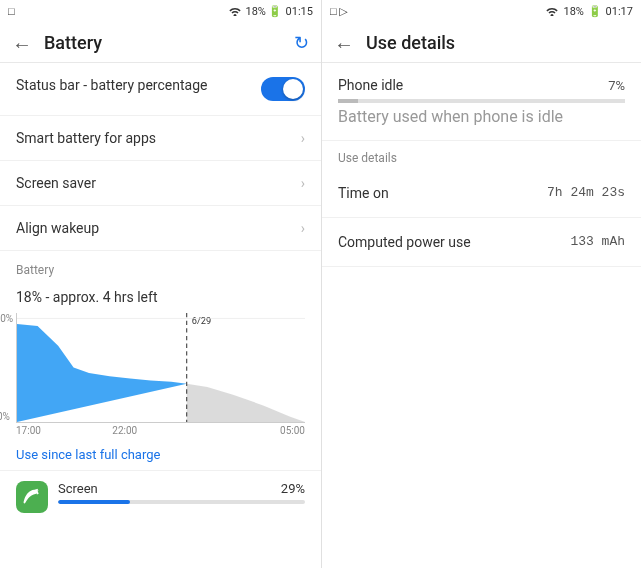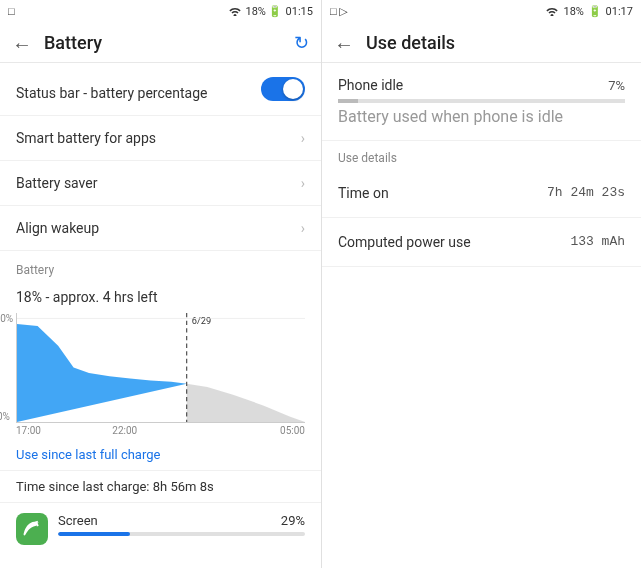--- a/index.html
+++ b/index.html
@@ -62,21 +62,21 @@
       cursor: pointer;
     }
     .refresh-icon {
       font-size: 18px;
       color: #1a73e8;
       cursor: pointer;
     }
 
     .setting-item {
       display: flex;
-      align-items: flex-end;
+      align-items: flex-start;
       justify-content: space-between;
       padding: 14px 16px;
       background: #fff;
       border-bottom: 1px solid #f0f0f0;
       cursor: pointer;
     }
     .setting-item-text {
       font-size: 14px;
       color: #333;
     }
@@ -348,21 +348,21 @@
     <span class="setting-item-text">Status bar - battery percentage</span>
     <div class="toggle-switch"></div>
   </div>
 
   <div class="setting-item">
     <span class="setting-item-text">Smart battery for apps</span>
     <span class="chevron">›</span>
   </div>
 
   <div class="setting-item">
-    <span class="setting-item-text">Battery saver</span>
+    <span class="setting-item-text">Screen saver</span>
     <span class="chevron">›</span>
   </div>
 
   <div class="setting-item">
     <span class="setting-item-text">Align wakeup</span>
     <span class="chevron">›</span>
   </div>
 
   <div class="section-label">Battery</div>
   <div class="battery-info">18% - approx. 4 hrs left</div>
@@ -387,21 +387,20 @@
     <div class="chart-time-labels">
       <span>17:00</span>
       <span>22:00</span>
       <span></span>
       <span>05:00</span>
     </div>
   </div>
 
   <div class="use-since-link">Use since last full charge</div>
 
-  <div class="time-since">Time since last charge: 8h 56m 8s</div>
 
   <div class="screen-usage">
     <div class="screen-icon">
       <svg width="20" height="20" viewBox="0 0 24 24">
           <path d="M17 8C8 10 5.9 16.17 3.82 19.34 3.34 20.1 2 19.9 2 19s2-16 15-16c1.11 0 1.5 1.5.75 2z" fill="white"></path>
           <path d="M18.5 4L20 8l-2 1-3-5 3.5-2L20 5z" fill="white"></path>
         </svg>
     </div>
     <div class="screen-usage-content">
       <div class="screen-usage-header">

